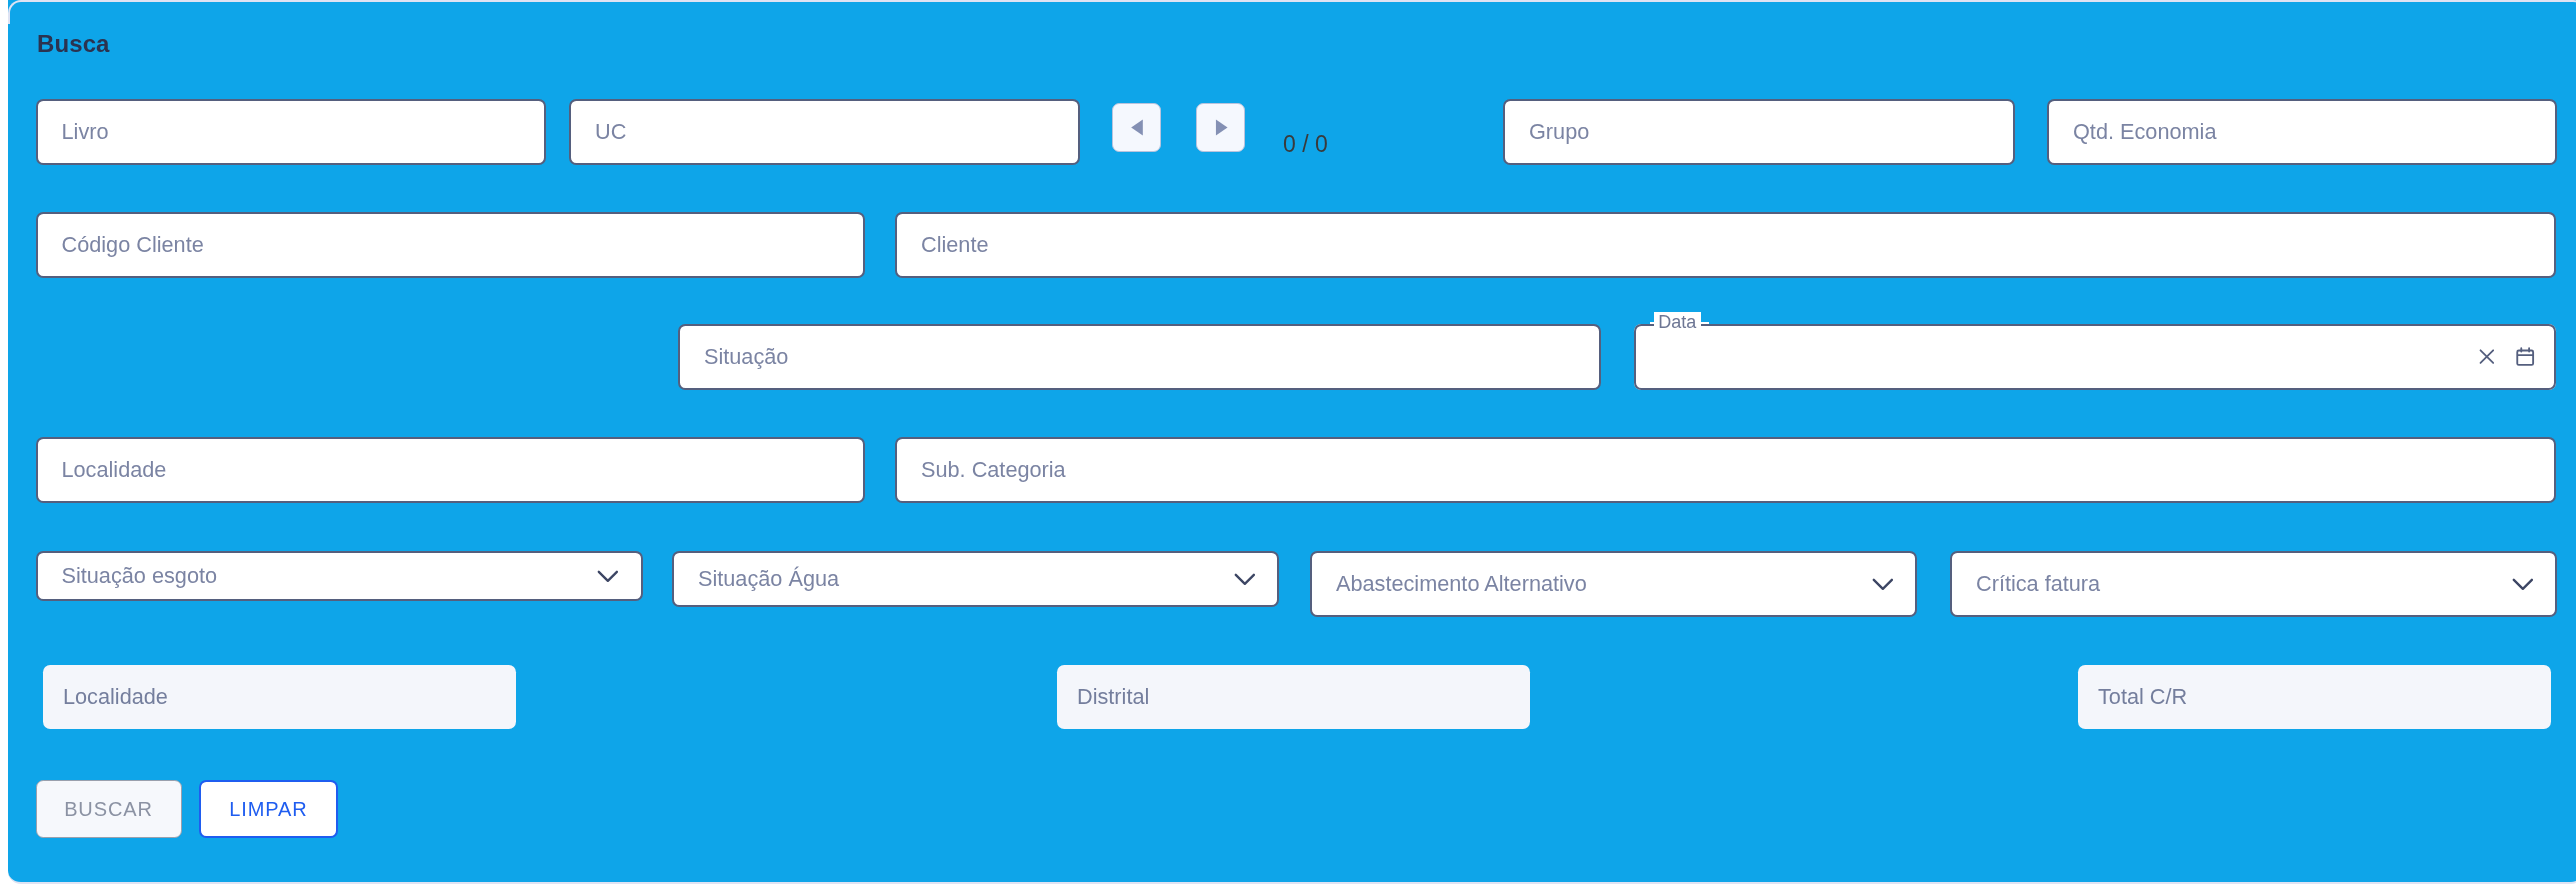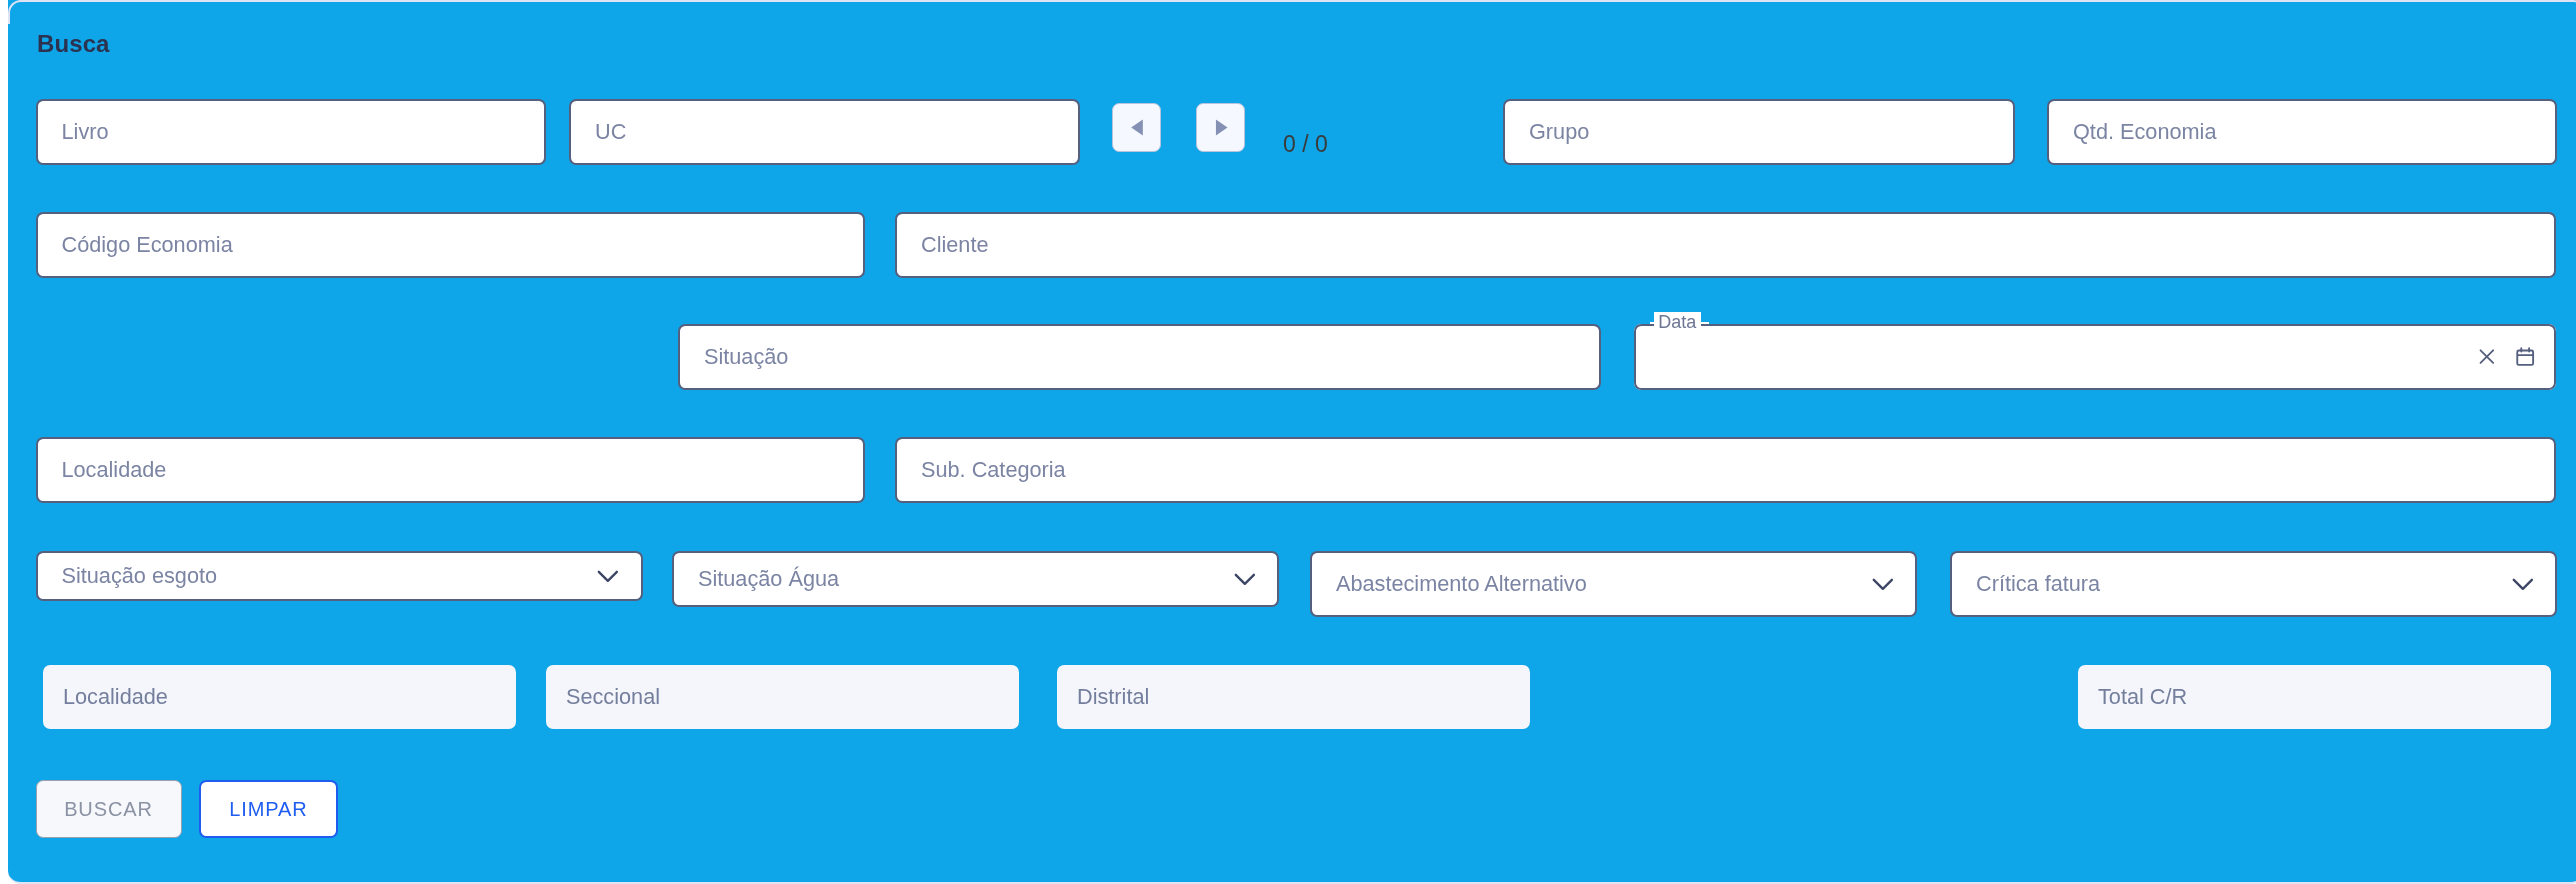--- a/index.html
+++ b/index.html
@@ -212,21 +212,21 @@
 
   <div class="field" style="left:1495px; top:99px; width:512px; height:66px;">
     <span class="ph">Grupo</span>
   </div>
 
   <div class="field" style="left:2039px; top:99px; width:510px; height:66px;">
     <span class="ph">Qtd. Economia</span>
   </div>
 
   <div class="field" style="left:27.5px; top:212px; width:829px; height:66px;">
-    <span class="ph">Código Economia</span>
+    <span class="ph">Código Cliente</span>
   </div>
 
   <div class="field" style="left:887px; top:212px; width:1661px; height:66px;">
     <span class="ph">Cliente</span>
   </div>
 
 
   <div class="field" style="left:670px; top:324px; width:923px; height:66px;">
     <span class="ph">Situação</span>
   </div>
@@ -292,23 +292,20 @@
       <svg width="21.7" height="14.4" viewBox="0 0 24 14">
           <path d="M2 2 L12 12 L22 2" stroke="currentColor" stroke-width="2.6" fill="none" stroke-linecap="round" stroke-linejoin="round"></path>
         </svg>
     </span>
   </div>
 
   <div class="field-filled" style="left:35px; top:665px; width:473px; height:64px;">
     <span class="ph">Localidade</span>
   </div>
 
-  <div class="field-filled" style="left:538px; top:665px; width:473px; height:64px;">
-    <span class="ph">Seccional</span>
-  </div>
 
   <div class="field-filled" style="left:1049px; top:665px; width:473px; height:64px;">
     <span class="ph">Distrital</span>
   </div>
 
 
   <div class="field-filled" style="left:2070px; top:665px; width:473px; height:64px;">
     <span class="ph">Total C/R</span>
   </div>
 

